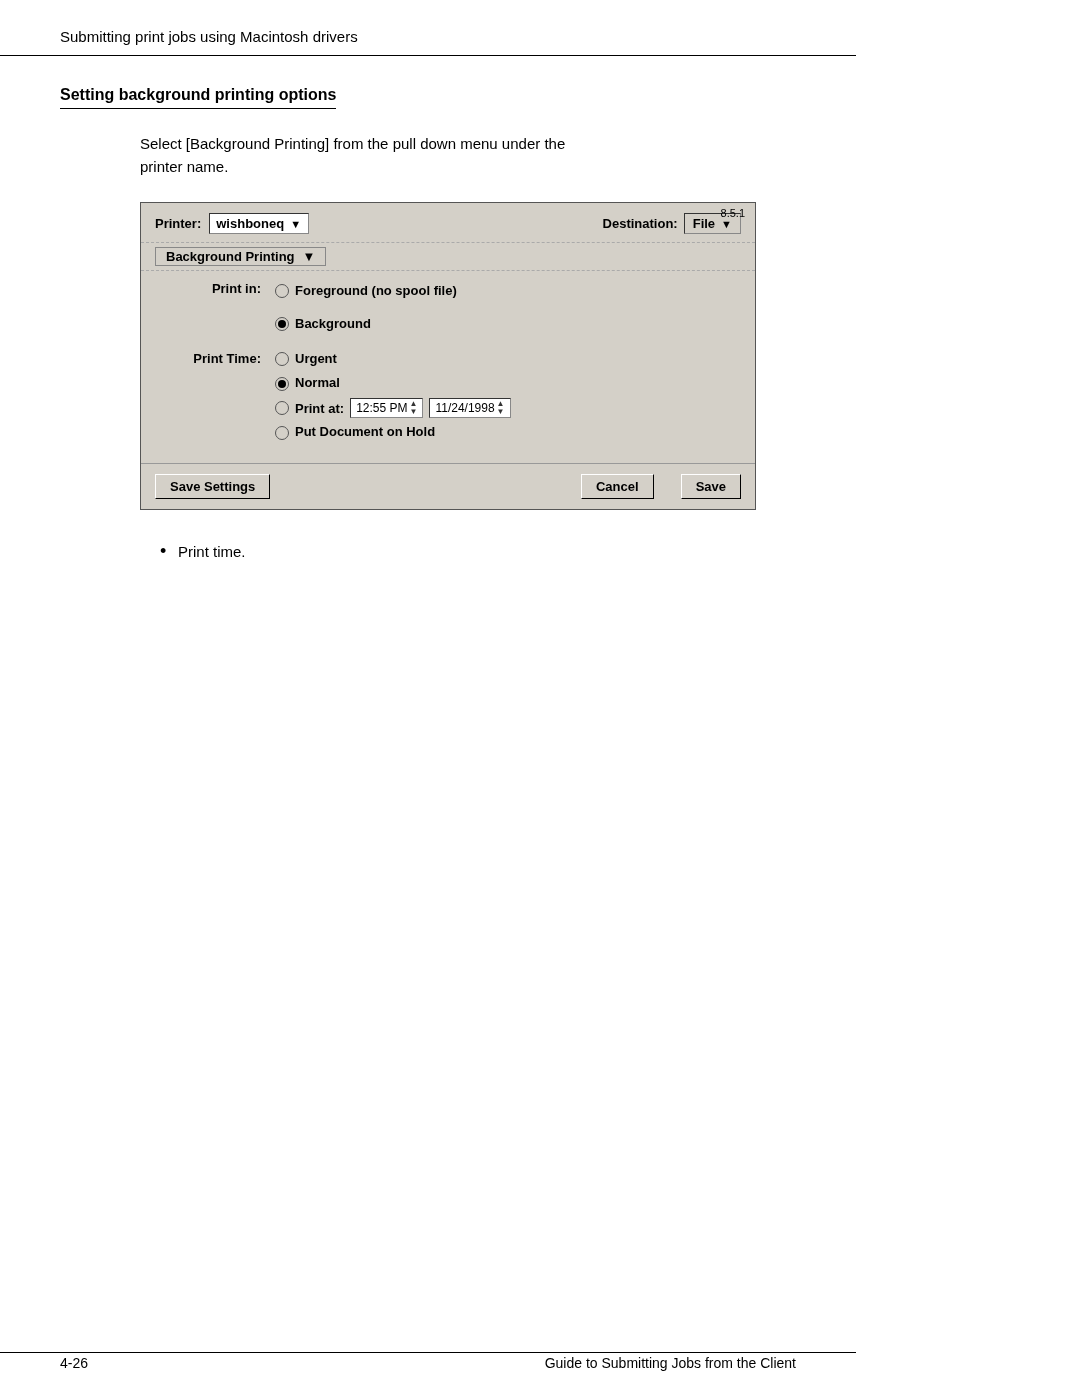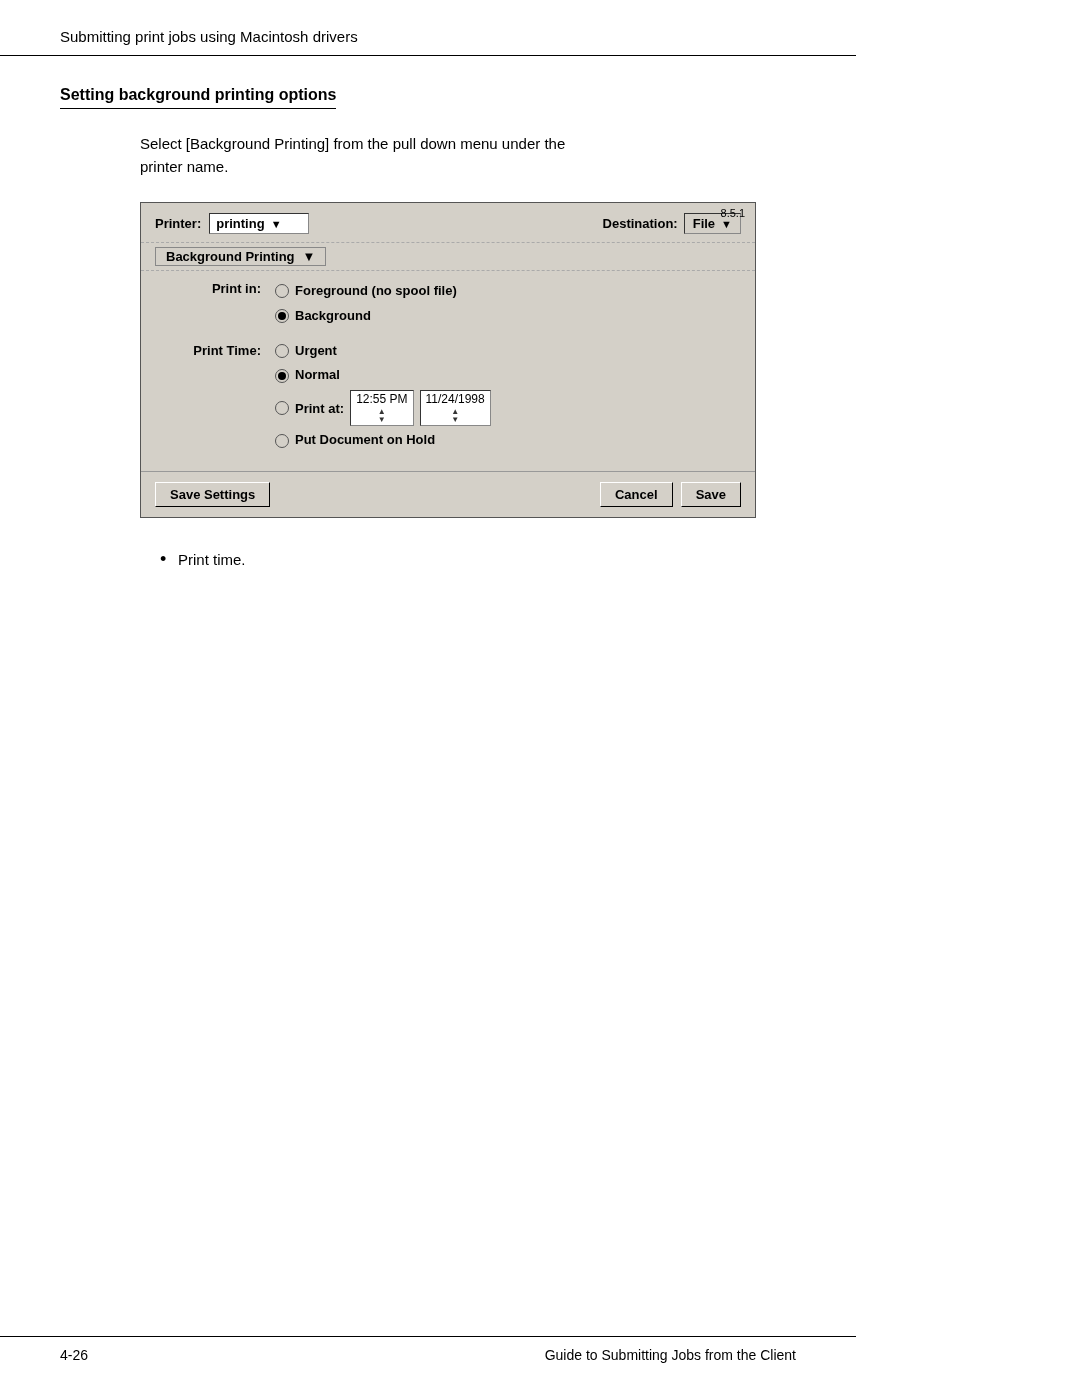--- a/index.html
+++ b/index.html
@@ -162,21 +162,21 @@
       font-weight: bold;
       font-size: 13px;
       text-align: right;
       padding-right: 14px;
     }
 
     .options-value-col {
       flex: 1;
       display: flex;
       flex-direction: column;
-      gap: 4px;
+      gap: 12px;
     }
 
     .radio-row {
       display: flex;
       align-items: center;
       gap: 6px;
       font-size: 13px;
       font-weight: bold;
       line-height: 1.6;
     }
@@ -235,21 +235,20 @@
 
     .time-input-box {
       display: inline-flex;
       align-items: center;
       background: #fff;
       border: 1.5px inset #888;
       padding: 1px 5px;
       font-size: 12px;
       font-weight: normal;
       gap: 2px;
-      flex-direction: column;
     }
 
     .spinner-arrows {
       display: inline-flex;
       flex-direction: column;
       font-size: 8px;
       line-height: 1;
       color: #333;
       cursor: pointer;
     }
@@ -272,21 +271,21 @@
       font-size: 13px;
       font-weight: bold;
       font-family: Arial, Helvetica, sans-serif;
       cursor: pointer;
       color: #000;
     }
 
     .footer-right {
       margin-left: auto;
       display: flex;
-      gap: 8px;
+      gap: 27px;
     }
 
     
     .after-dialog-text {
       font-family: Arial, Helvetica, sans-serif;
       font-size: 15px;
       margin-left: 80px;
       margin-top: 10px;
       margin-bottom: 10px;
       line-height: 1.6;
@@ -313,21 +312,21 @@
       font-size: 18px;
       line-height: 1.5;
     }
 
     
     .page-footer {
       position: absolute;
       bottom: 24px;
       left: 0;
       right: 0;
-      padding: 10px 60px;
+      padding: 2px 60px;
       border-top: 1px solid #000;
       display: flex;
       justify-content: space-between;
       font-family: Arial, Helvetica, sans-serif;
       font-size: 14px;
     }
 
     .dialog-options-wrapper {
       padding: 10px 14px 4px 14px;
     }
@@ -358,21 +357,21 @@
     </div>
 
     <div class="dialog-wrapper">
       <div class="dialog-box">
 
         <div class="dialog-version">8.5.1</div>
 
         <div class="dialog-row-printer">
           <span class="dialog-label">Printer:</span>
           <div class="dialog-select">
-            <span>printing</span>
+            <span>wishboneq</span>
             <span class="select-arrow">▼</span>
           </div>
           <div class="destination-section">
             <span class="dialog-label">Destination:</span>
             <div class="file-select">
               <span>File</span>
               <span class="select-arrow">▼</span>
             </div>
           </div>
         </div>

